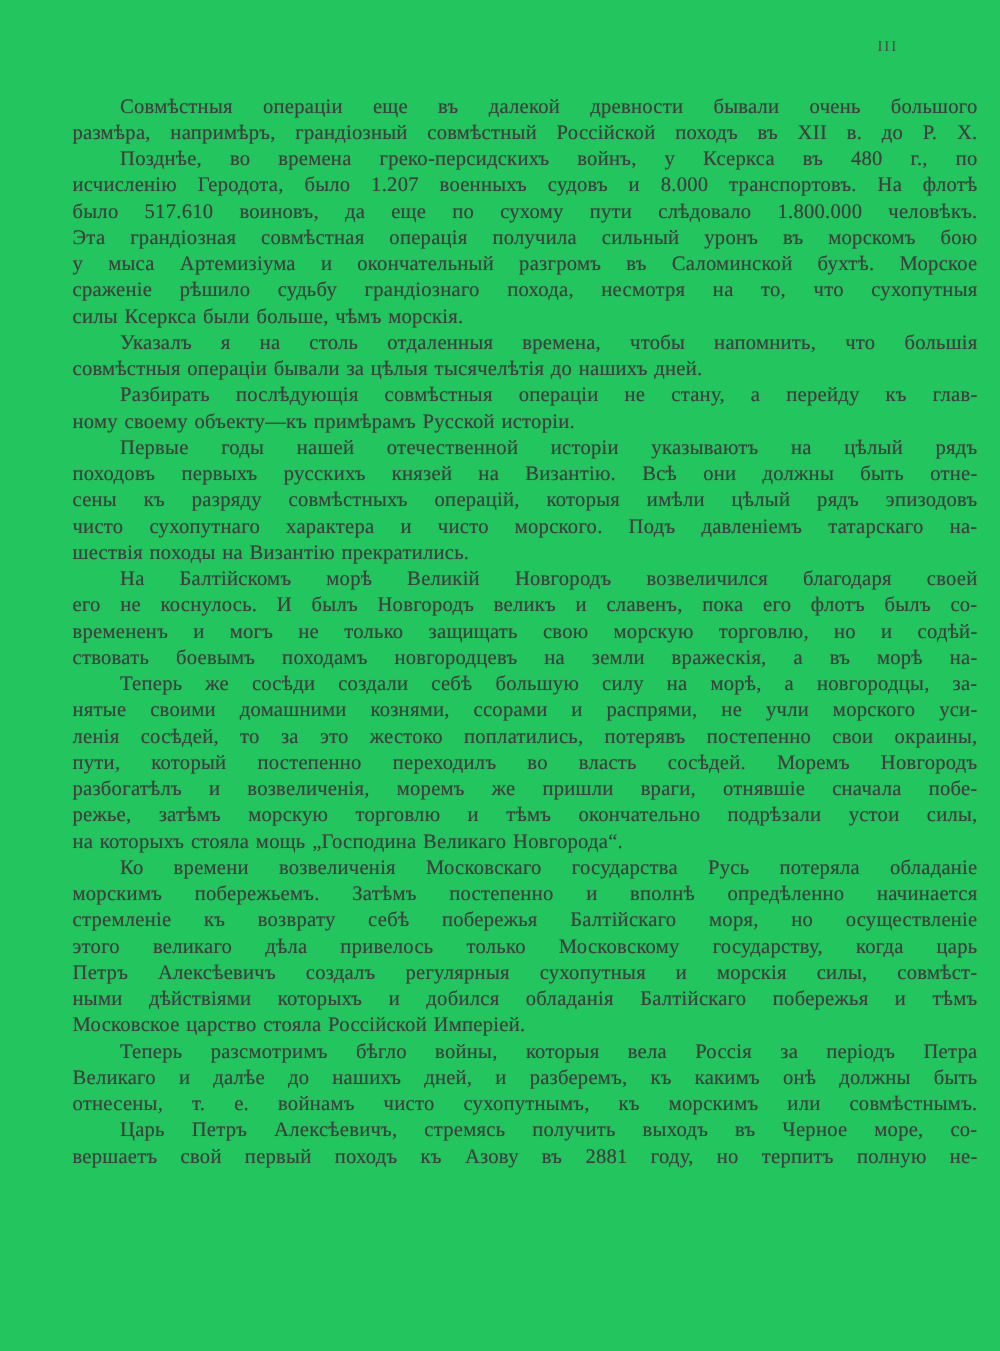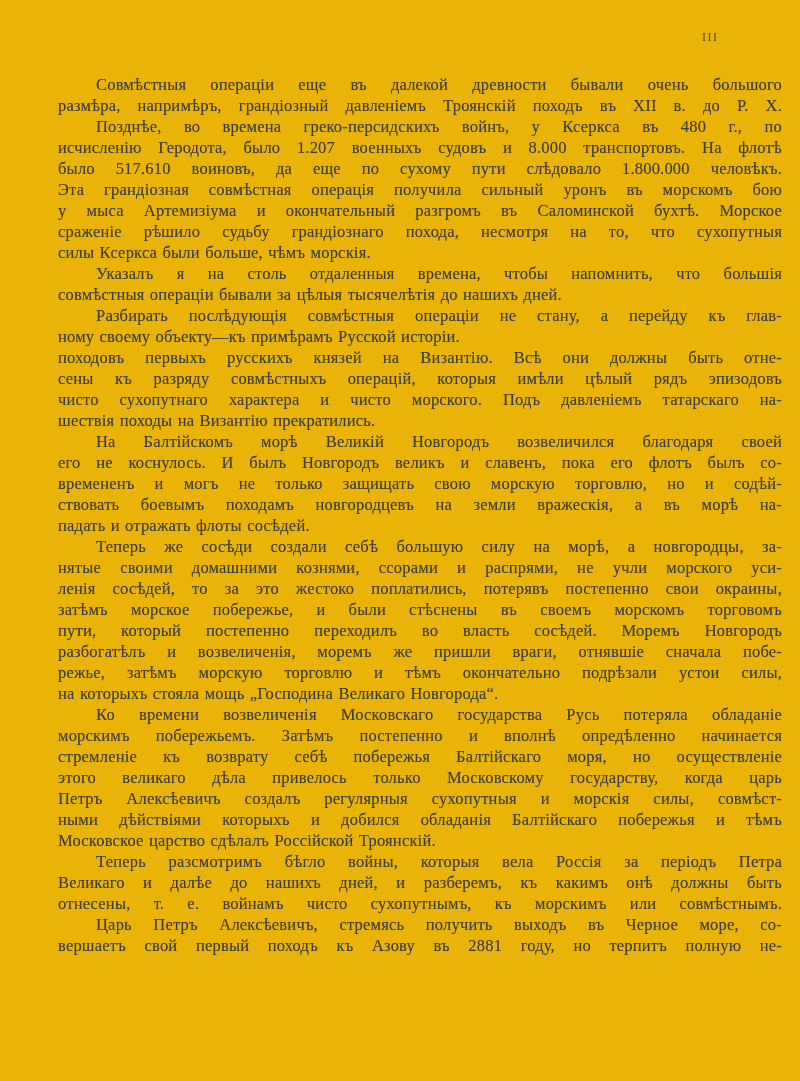--- a/index.html
+++ b/index.html
@@ -4,21 +4,21 @@
 <style>
   html, body {
     margin: 0;
     padding: 0;
     background: #ffffff;
   }
   .page {
     position: relative;
     width: 800px;
     height: 1081px;
-    background: #eab308;
+    background: #22c55e;
     overflow: hidden;
     font-family: "Liberation Serif", "DejaVu Serif", serif;
   }
   .page-number {
     position: absolute;
     top: 30px;
     left: 702px;
     font-size: 12px;
     letter-spacing: 1.5px;
     color: #4a4a4a;
@@ -52,70 +52,69 @@
   }
 </style>
 </head>
 <body>
 
 <div class="page">
   <div class="page-number">III</div>
   <div class="text-block">
       <div class="paragraph">
         <div class="line first">Совмѣстныя операціи еще въ далекой древности бывали очень большого</div>
-        <div class="line">размѣра, напримѣръ, грандіозный давленіемъ Троянскій походъ въ XII в. до Р. Х.</div>
+        <div class="line">размѣра, напримѣръ, грандіозный совмѣстный Россійской походъ въ XII в. до Р. Х.</div>
       </div>
       <div class="paragraph">
         <div class="line first">Позднѣе, во времена греко-персидскихъ войнъ, у Ксеркса въ 480 г., по</div>
         <div class="line">исчисленію Геродота, было 1.207 военныхъ судовъ и 8.000 транспортовъ. На флотѣ</div>
         <div class="line">было 517.610 воиновъ, да еще по сухому пути слѣдовало 1.800.000 человѣкъ.</div>
         <div class="line">Эта грандіозная совмѣстная операція получила сильный уронъ въ морскомъ бою</div>
         <div class="line">у мыса Артемизіума и окончательный разгромъ въ Саломинской бухтѣ. Морское</div>
         <div class="line">сраженіе рѣшило судьбу грандіознаго похода, несмотря на то, что сухопутныя</div>
         <div class="line natural">силы Ксеркса были больше, чѣмъ морскія.</div>
       </div>
       <div class="paragraph">
         <div class="line first">Указалъ я на столь отдаленныя времена, чтобы напомнить, что большія</div>
         <div class="line natural">совмѣстныя операціи бывали за цѣлыя тысячелѣтія до нашихъ дней.</div>
       </div>
       <div class="paragraph">
         <div class="line first">Разбирать послѣдующія совмѣстныя операціи не стану, а перейду къ глав-</div>
         <div class="line natural">ному своему объекту—къ примѣрамъ Русской исторіи.</div>
       </div>
       <div class="paragraph">
+        <div class="line first">Первые годы нашей отечественной исторіи указываютъ на цѣлый рядъ</div>
         <div class="line">походовъ первыхъ русскихъ князей на Византію. Всѣ они должны быть отне-</div>
         <div class="line">сены къ разряду совмѣстныхъ операцій, которыя имѣли цѣлый рядъ эпизодовъ</div>
         <div class="line">чисто сухопутнаго характера и чисто морского. Подъ давленіемъ татарскаго на-</div>
         <div class="line natural">шествія походы на Византію прекратились.</div>
       </div>
       <div class="paragraph">
         <div class="line first">На Балтійскомъ морѣ Великій Новгородъ возвеличился благодаря своей</div>
         <div class="line">его не коснулось. И былъ Новгородъ великъ и славенъ, пока его флотъ былъ со-</div>
         <div class="line">времененъ и могъ не только защищать свою морскую торговлю, но и содѣй-</div>
         <div class="line">ствовать боевымъ походамъ новгородцевъ на земли вражескія, а въ морѣ на-</div>
-        <div class="line natural">падать и отражать флоты сосѣдей.</div>
       </div>
       <div class="paragraph">
         <div class="line first">Теперь же сосѣди создали себѣ большую силу на морѣ, а новгородцы, за-</div>
         <div class="line">нятые своими домашними кознями, ссорами и распрями, не учли морского уси-</div>
         <div class="line">ленія сосѣдей, то за это жестоко поплатились, потерявъ постепенно свои окраины,</div>
-        <div class="line">затѣмъ морское побережье, и были стѣснены въ своемъ морскомъ торговомъ</div>
         <div class="line">пути, который постепенно переходилъ во власть сосѣдей. Моремъ Новгородъ</div>
         <div class="line">разбогатѣлъ и возвеличенія, моремъ же пришли враги, отнявшіе сначала побе-</div>
         <div class="line">режье, затѣмъ морскую торговлю и тѣмъ окончательно подрѣзали устои силы,</div>
         <div class="line natural">на которыхъ стояла мощь „Господина Великаго Новгорода“.</div>
       </div>
       <div class="paragraph">
         <div class="line first">Ко времени возвеличенія Московскаго государства Русь потеряла обладаніе</div>
         <div class="line">морскимъ побережьемъ. Затѣмъ постепенно и вполнѣ опредѣленно начинается</div>
         <div class="line">стремленіе къ возврату себѣ побережья Балтійскаго моря, но осуществленіе</div>
         <div class="line">этого великаго дѣла привелось только Московскому государству, когда царь</div>
         <div class="line">Петръ Алексѣевичъ создалъ регулярныя сухопутныя и морскія силы, совмѣст-</div>
         <div class="line">ными дѣйствіями которыхъ и добился обладанія Балтійскаго побережья и тѣмъ</div>
-        <div class="line natural">Московское царство сдѣлалъ Россійской Троянскій.</div>
+        <div class="line natural">Московское царство стояла Россійской Имперіей.</div>
       </div>
       <div class="paragraph">
         <div class="line first">Теперь разсмотримъ бѣгло войны, которыя вела Россія за періодъ Петра</div>
         <div class="line">Великаго и далѣе до нашихъ дней, и разберемъ, къ какимъ онѣ должны быть</div>
         <div class="line">отнесены, т. е. войнамъ чисто сухопутнымъ, къ морскимъ или совмѣстнымъ.</div>
       </div>
       <div class="paragraph">
         <div class="line first">Царь Петръ Алексѣевичъ, стремясь получить выходъ въ Черное море, со-</div>
         <div class="line">вершаетъ свой первый походъ къ Азову въ 2881 году, но терпитъ полную не-</div>
       </div>

